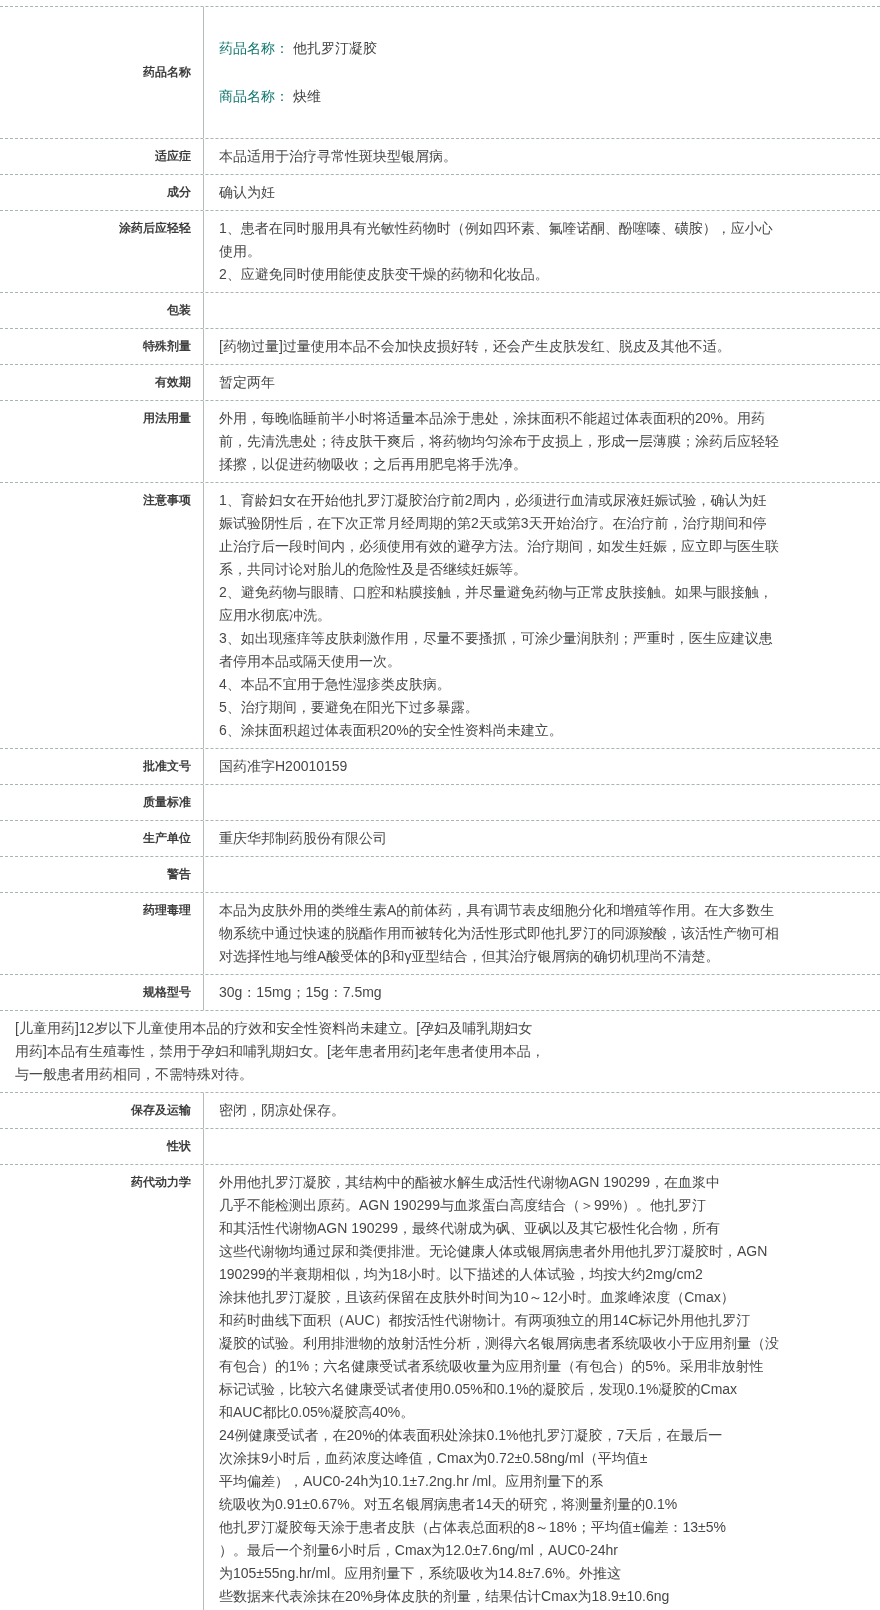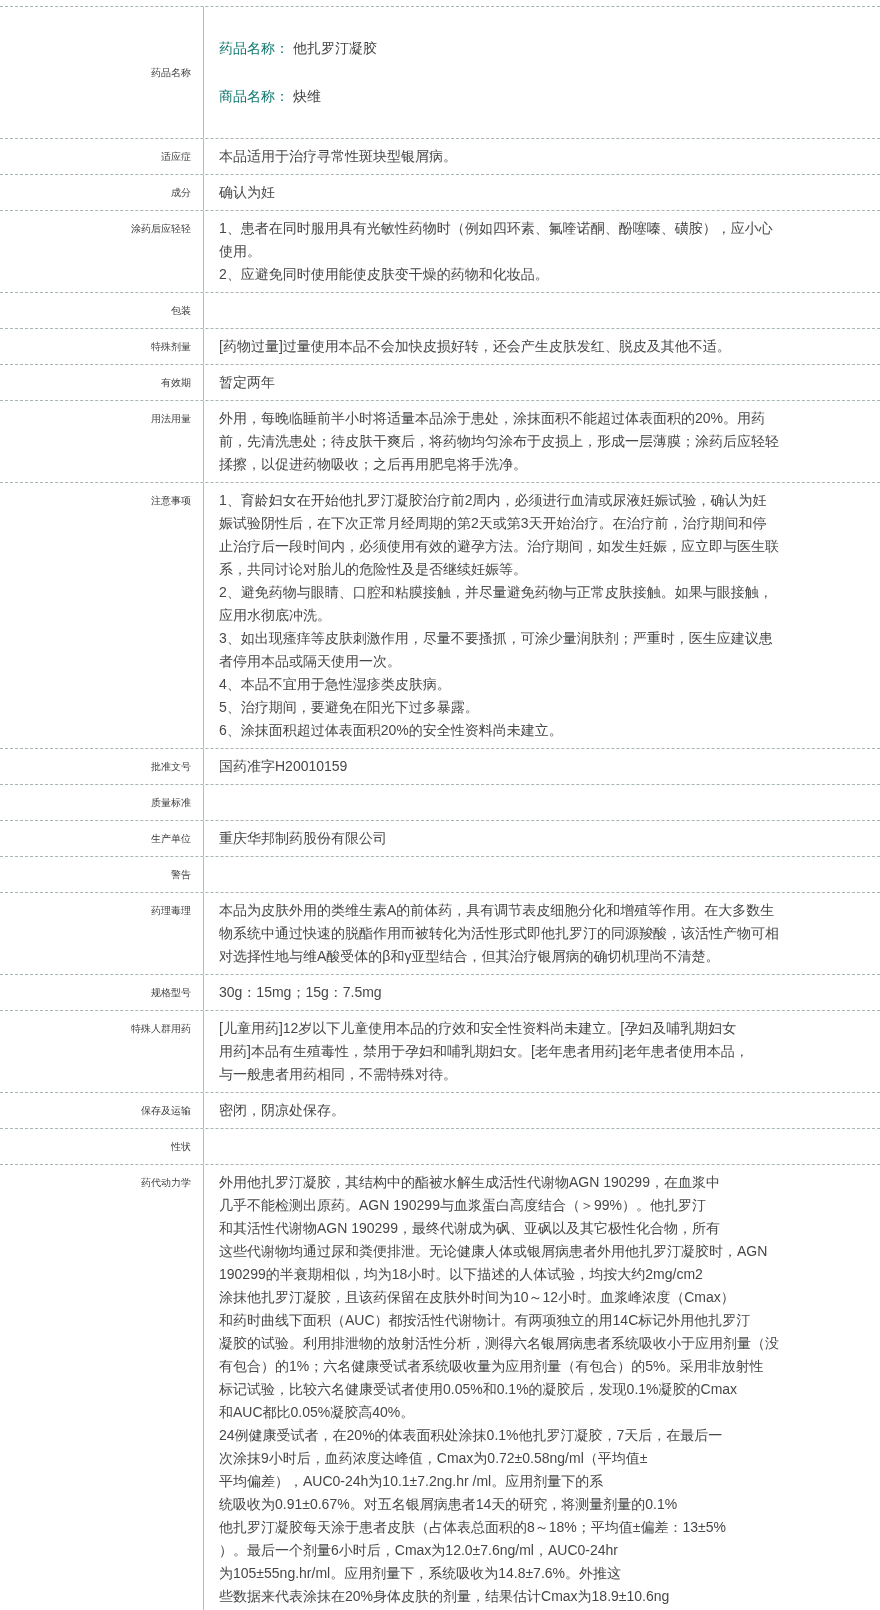--- a/index.html
+++ b/index.html
@@ -20,22 +20,22 @@
   .row {
     display: flex;
     align-items: stretch;
     border-bottom: 1px dashed #a9b4b4;
   }
   .cell-label {
     flex: 0 0 191px;
     width: 191px;
     padding: 6px 12px 6px 0;
     text-align: right;
-    font-size: 10px;
-    font-weight: normal;
+    font-size: 12px;
+    font-weight: bold;
     color: #3d3d3d;
     line-height: 23px;
     border-right: 1px solid #b5bcbc;
     box-sizing: content-box;
   }
   .cell-content {
     flex: 1 1 auto;
     padding: 6px 18px 6px 15px;
     font-size: 14px;
     color: #474747;
@@ -158,21 +158,20 @@
 物系统中通过快速的脱酯作用而被转化为活性形式即他扎罗汀的同源羧酸，该活性产物可相
 对选择性地与维A酸受体的β和γ亚型结合，但其治疗银屑病的确切机理尚不清楚。</div>
     </div>
 
     <div class="row">
       <div class="cell-label">规格型号</div>
       <div class="cell-content">30g：15mg；15g：7.5mg</div>
     </div>
 
     <div class="row">
-      <div class="cell-label">特殊人群用药</div>
       <div class="cell-content">[儿童用药]12岁以下儿童使用本品的疗效和安全性资料尚未建立。[孕妇及哺乳期妇女
 用药]本品有生殖毒性，禁用于孕妇和哺乳期妇女。[老年患者用药]老年患者使用本品，
 与一般患者用药相同，不需特殊对待。</div>
     </div>
 
     <div class="row">
       <div class="cell-label">保存及运输</div>
       <div class="cell-content">密闭，阴凉处保存。</div>
     </div>
 

